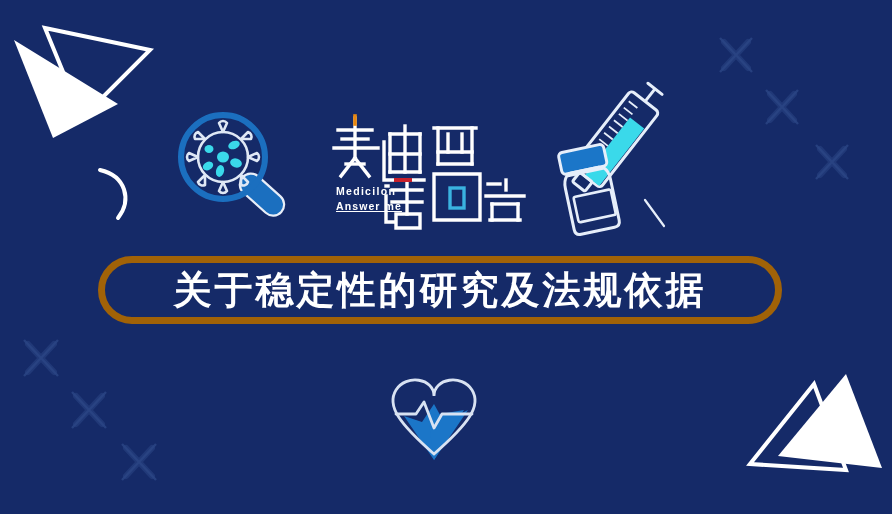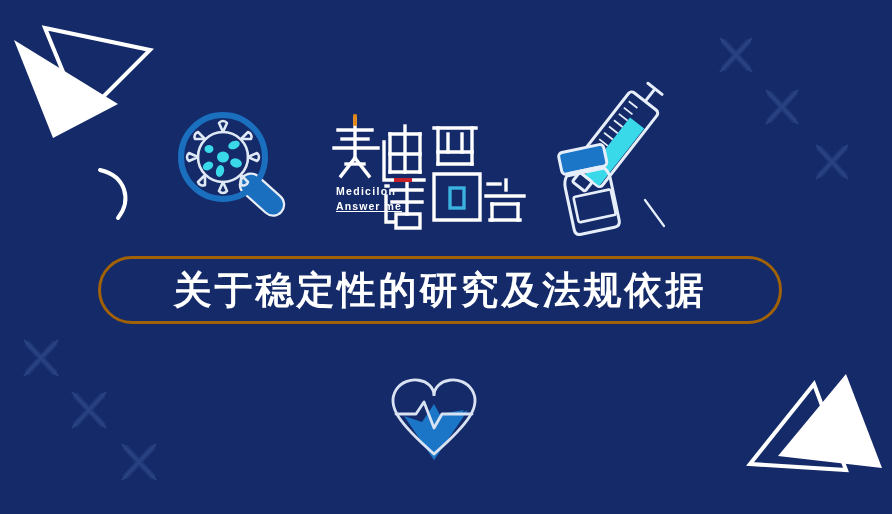--- a/index.html
+++ b/index.html
@@ -41,21 +41,21 @@
   }
   #logo-latin div:nth-child(2) { letter-spacing: 1.1px; text-decoration: underline; }
 
   
   #title-pill {
     position: absolute;
     left: 98px;
     top: 256px;
     width: 684px;
     height: 68px;
-    border: 3px solid #a16207;
+    border: 7px solid #a16207;
     border-radius: 40px;
     box-sizing: border-box;
     display: flex;
     align-items: center;
     justify-content: center;
   }
   #title-text {
     color: #ffffff;
     font-size: 38px;
     font-weight: bold;

